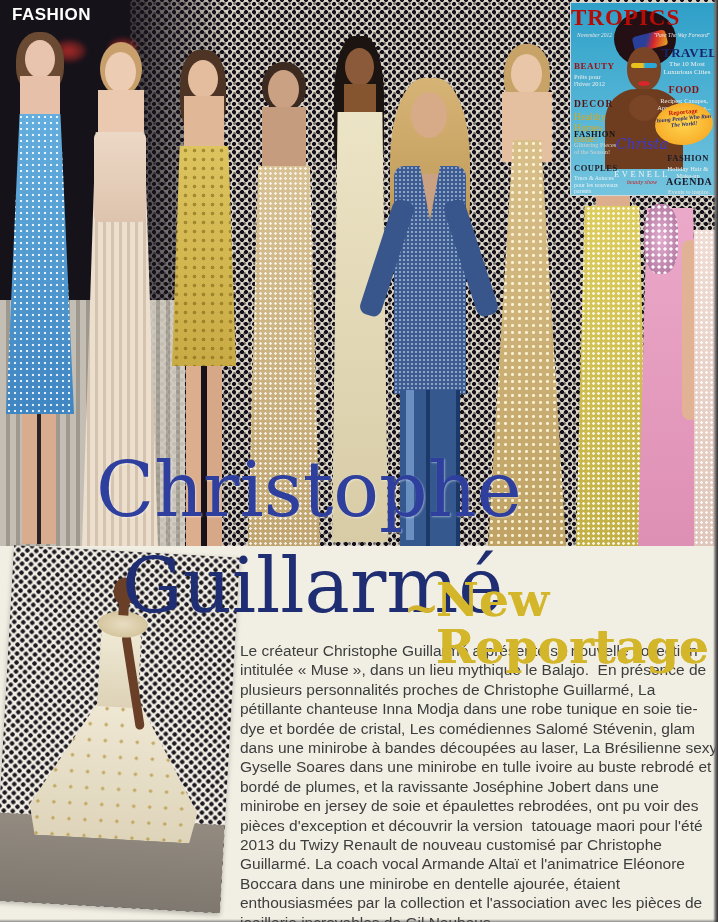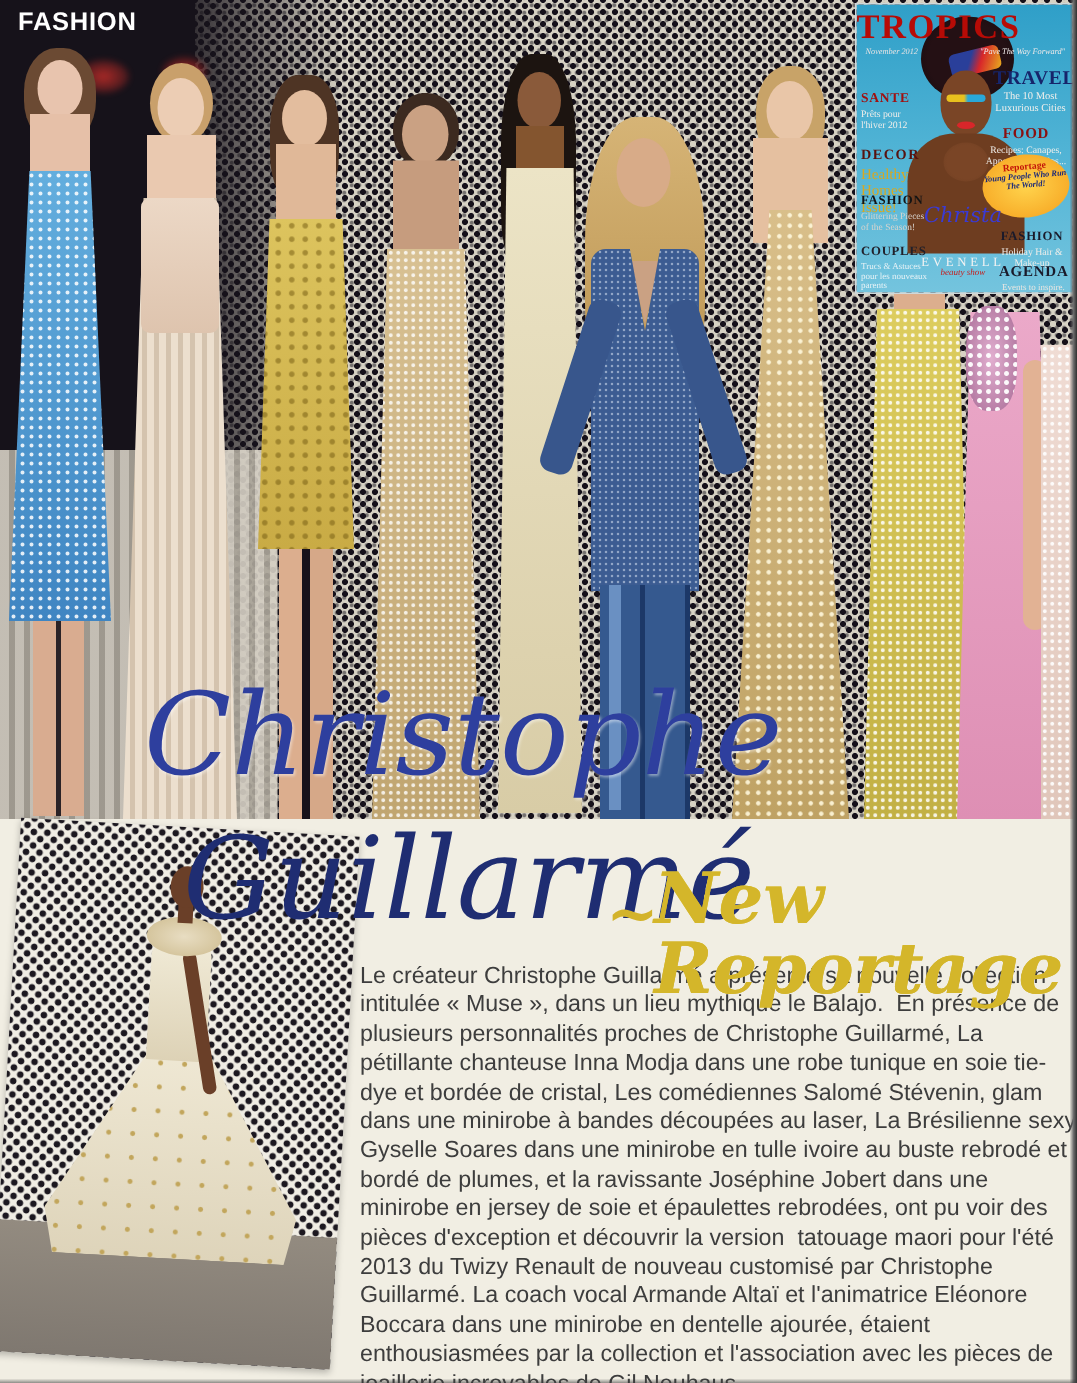--- a/index.html
+++ b/index.html
@@ -28,21 +28,21 @@
   .red-glow{position:absolute;border-radius:50%;filter:blur(2px);opacity:.8;}
   .rg1{left:52px;top:40px;width:34px;height:22px;background:radial-gradient(#d2302a,rgba(120,10,10,0));}
   .rg2{left:108px;top:38px;width:30px;height:20px;background:radial-gradient(#c82c26,rgba(120,10,10,0));}
   .fashion-label{position:absolute;left:12px;top:5px;color:#fff;font-weight:bold;
     font-size:17px;letter-spacing:.5px;}
   
   .fig{position:absolute;}
   .hair,.head,.chest,.dress,.legs,.part{position:absolute;}
   .head{border-radius:50%;}
   
-  .script{font-family:"DejaVu Serif",serif;font-style:italic;line-height:1;}
+  .script{font-family:"DejaVu Serif",serif;line-height:1;}
   .script-first{position:absolute;left:96px;top:452px;font-size:76px;color:#2e3f9e;
     text-shadow:1px 1px 2px rgba(255,255,255,.45);z-index:40;}
   .script-last{position:absolute;left:122px;top:548px;font-size:76px;color:#1f2d72;z-index:40;}
   .script-sep{position:absolute;left:404px;top:588px;font-size:42px;color:#d3b32b;z-index:41;font-weight:bold;}
   .script-sub{position:absolute;left:436px;top:576px;font-size:47px;z-index:41;font-weight:bold;
     background:linear-gradient(180deg,#e6cf4d,#c7a51e);-webkit-background-clip:text;background-clip:text;color:#d4b62a;}
   
   .cover{position:absolute;left:570px;top:2px;width:146px;height:194px;
     background:linear-gradient(180deg,#2f9fc8,#53b5d6 55%,#74c4de);
     border:1px solid #cfd8da;box-sizing:border-box;overflow:hidden;
@@ -208,21 +208,21 @@
     <div class="makeup"></div>
     <div class="lips"></div>
     <div class="shoulders"></div>
     <div class="nails"></div>
 
     <div class="masthead">TROPICS</div>
     <div class="cov-date">November  2012</div>
     <div class="cov-tagline">"Pave The Way Forward"</div>
 
     <div class="cov-item" style="left:3px;top:52px;width:42px;">
-      <span class="cov-h" style="font-size:9px;color:#a01010;">SANTE</span>
+      <span class="cov-h" style="font-size:9px;color:#a01010;">BEAUTY</span>
       <span class="cov-t" style="font-size:6.5px;color:#f0eeea;">Prêts pour l'hiver 2012</span>
     </div>
     <div class="cov-item" style="left:3px;top:90px;width:48px;">
       <span class="cov-h" style="font-size:9.5px;color:#58120f;letter-spacing:1px;text-align:center;">DECOR</span>
       <span class="cov-t" style="font-size:10px;color:#d8a820;">Healthy Homes Issue!</span>
     </div>
     <div class="cov-item" style="left:3px;top:120px;width:44px;">
       <span class="cov-h" style="font-size:8.5px;color:#141414;">FASHION</span>
       <span class="cov-t" style="font-size:6.3px;color:#d8d4ce;">Glittering Pieces of the Season!</span>
     </div>

